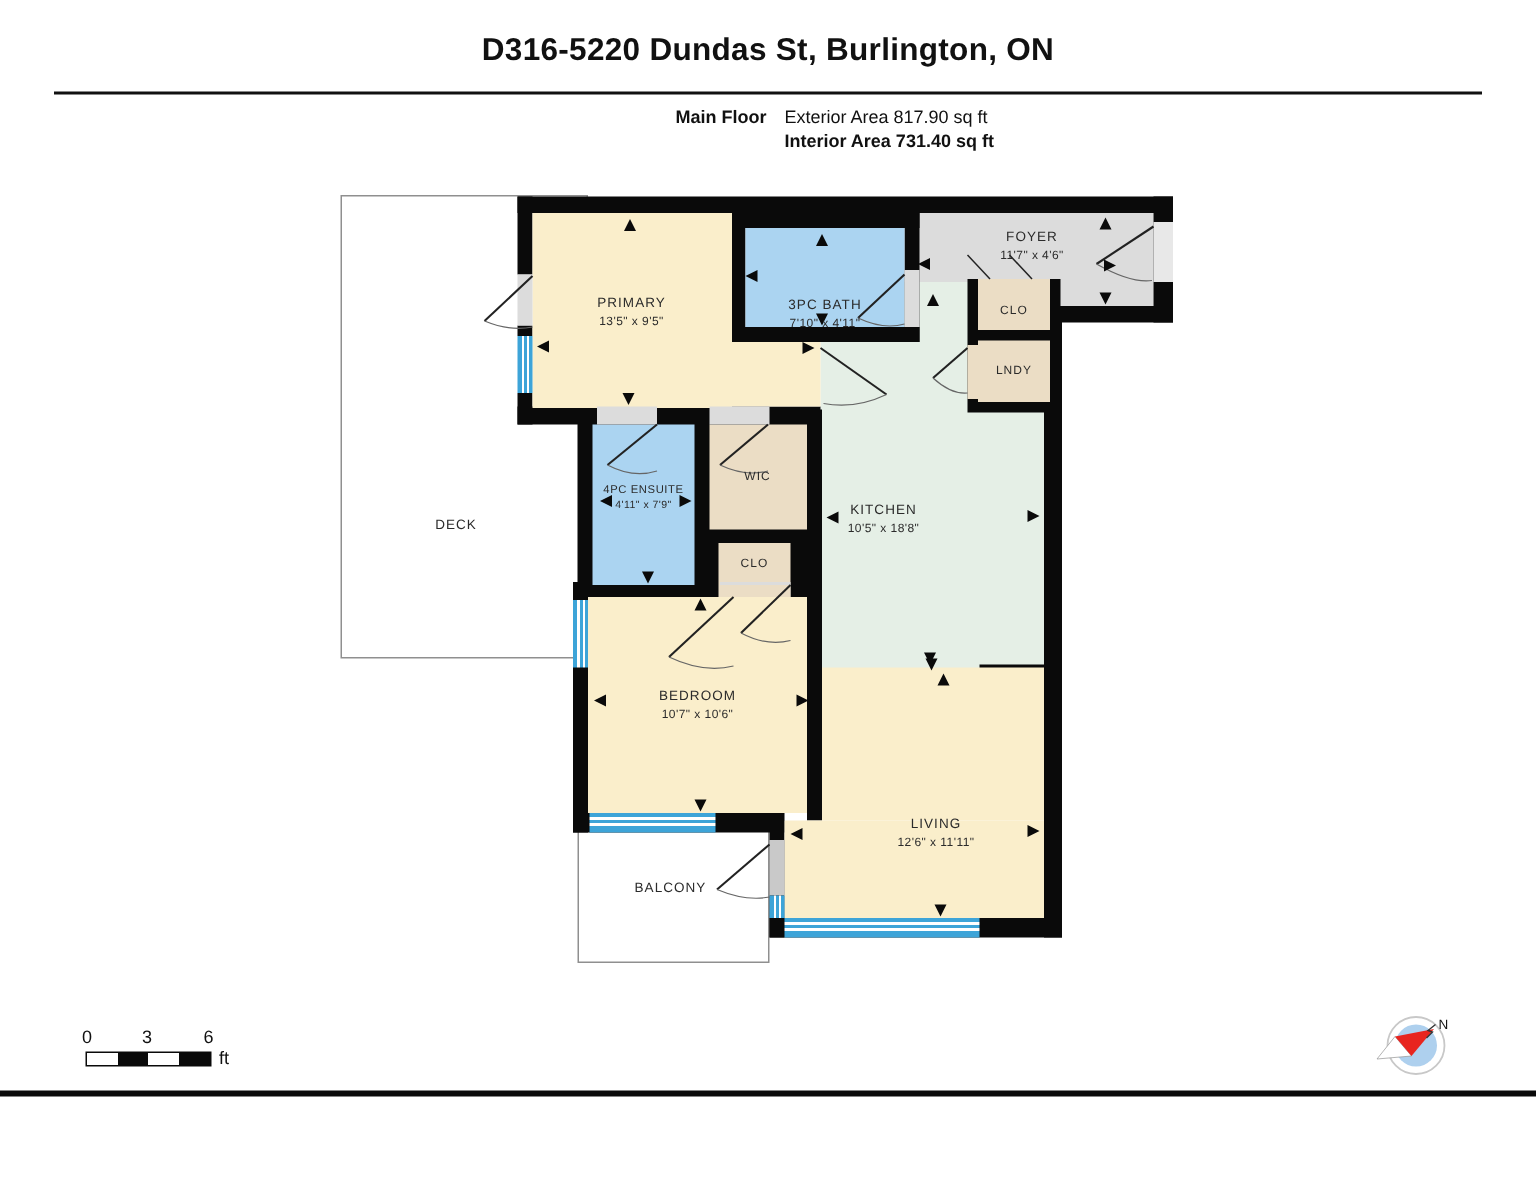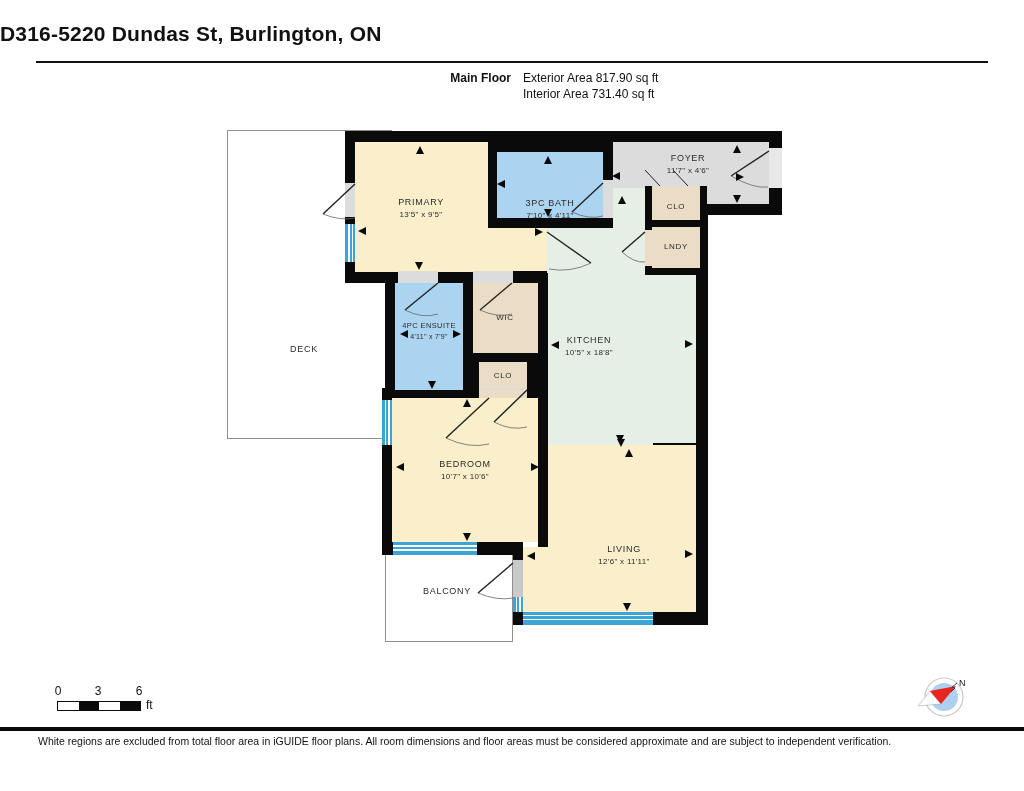--- a/index.html
+++ b/index.html
@@ -1,18 +1,18 @@
 <!DOCTYPE html>
 <html><head>
 <meta charset="utf-8">
 <style>
   html,body{margin:0;padding:0;background:#fff;}
   #canvas{position:relative;width:1024px;height:791px;background:#fff;overflow:hidden;
           font-family:"Liberation Sans", sans-serif;color:#111;}
-  .abs{position:absolute;}
+  .abs{position:absolute;text-align:center;}
   .title{width:100%;top:22px;font-size:21px;font-weight:bold;letter-spacing:.2px;}
   .hrule{left:36px;top:61px;width:952px;height:2px;background:#111;}
   .floorlbl{left:300px;top:71px;width:211px;text-align:right;font-size:12px;font-weight:bold;}
   .areatxt{left:523px;font-size:12px;}
   .wall{position:absolute;background:#0a0a0a;}
   .room{position:absolute;}
   .deck{position:absolute;background:#fff;border:1px solid #8f8f8f;}
   .gapgray{position:absolute;background:#dcdcdc;}
   .win-v{position:absolute;background:linear-gradient(90deg,#3da4d8 0 3px,#ffffff 3px 4.5px,#3da4d8 4.5px 6.5px,#ffffff 6.5px 8px,#3da4d8 8px 100%);}
   .win-h{position:absolute;background:linear-gradient(180deg,#3da4d8 0 3px,#ffffff 3px 4.5px,#3da4d8 4.5px 7px,#ffffff 7px 8.5px,#3da4d8 8.5px 100%);}
@@ -34,21 +34,21 @@
 </style>
 </head>
 <body>
 
 <div id="canvas">
 
   <div class="abs title">D316-5220 Dundas St, Burlington, ON</div>
   <div class="abs hrule"></div>
   <div class="abs floorlbl">Main Floor</div>
   <div class="abs areatxt" style="top:71px;">Exterior Area 817.90 sq ft</div>
-  <div class="abs areatxt" style="top:87px;">Interior Area 731.40 sq ft</div>
+  <div class="abs areatxt" style="top:87px;font-weight:bold;">Interior Area 731.40 sq ft</div>
 
   <div class="deck" style="left:227px;top:130px;width:163px;height:307px;"></div>
   <div class="deck" style="left:385px;top:550px;width:126px;height:90px;"></div>
 
   <div class="room" style="left:610px;top:142px;width:159px;height:62px;background:#dcdcdc;"></div>
   <div class="room" style="left:547px;top:188px;width:149px;height:259px;background:#e5efe6;"></div>
 
   <div class="wall" style="left:345px;top:131px;width:437px;height:11px;"></div>
   <div class="wall" style="left:769px;top:131px;width:13px;height:84px;"></div>
   <div class="wall" style="left:702px;top:204px;width:80px;height:11px;"></div>
@@ -213,15 +213,14 @@
   <div>
     <span class="scale-num" style="left:58px;">0</span>
     <span class="scale-num" style="left:98px;">3</span>
     <span class="scale-num" style="left:139px;">6</span>
     <div class="scale-bar"></div>
     <span class="scale-unit">ft</span>
   </div>
 
 
   <div class="abs footbar"></div>
-  <div class="abs footnote">White regions are excluded from total floor area in iGUIDE floor plans. All room dimensions and floor areas must be considered approximate and are subject to independent verification.</div>
 
 </div>
 
 </body></html>

